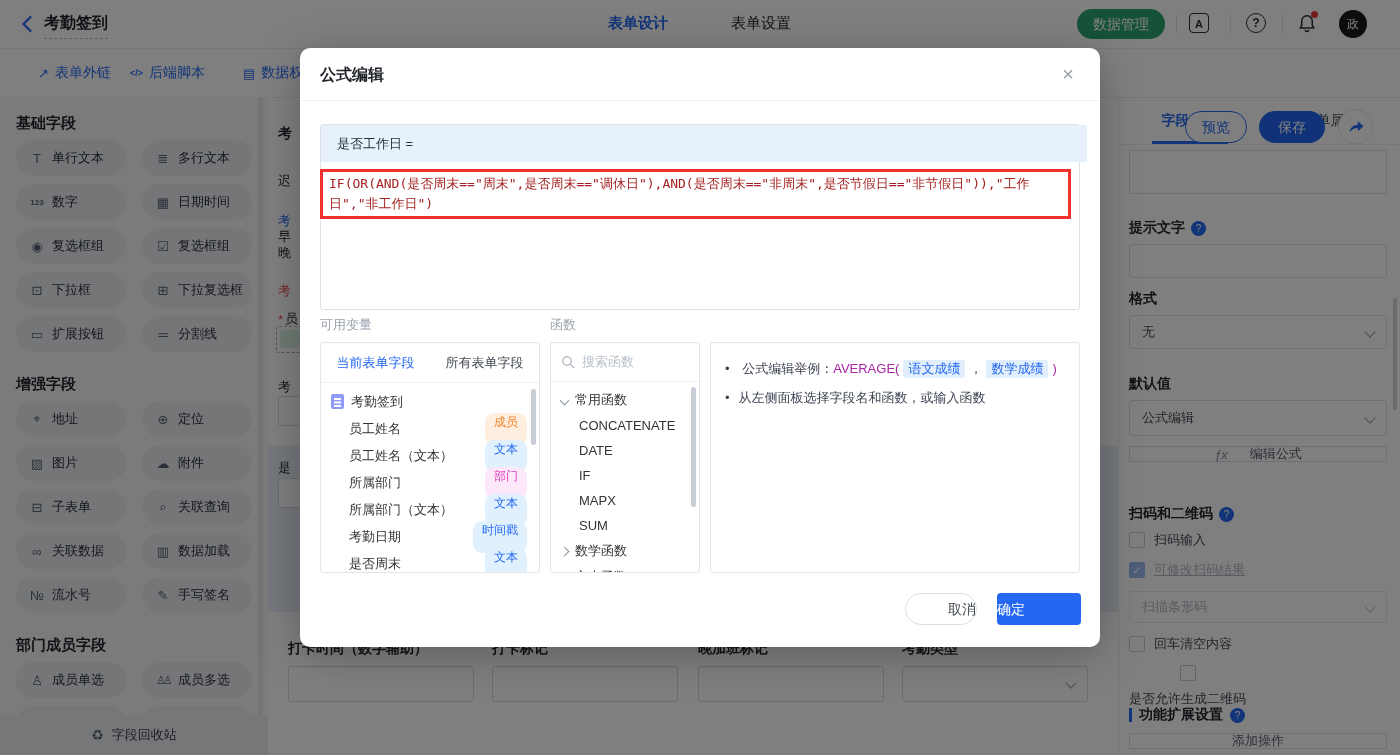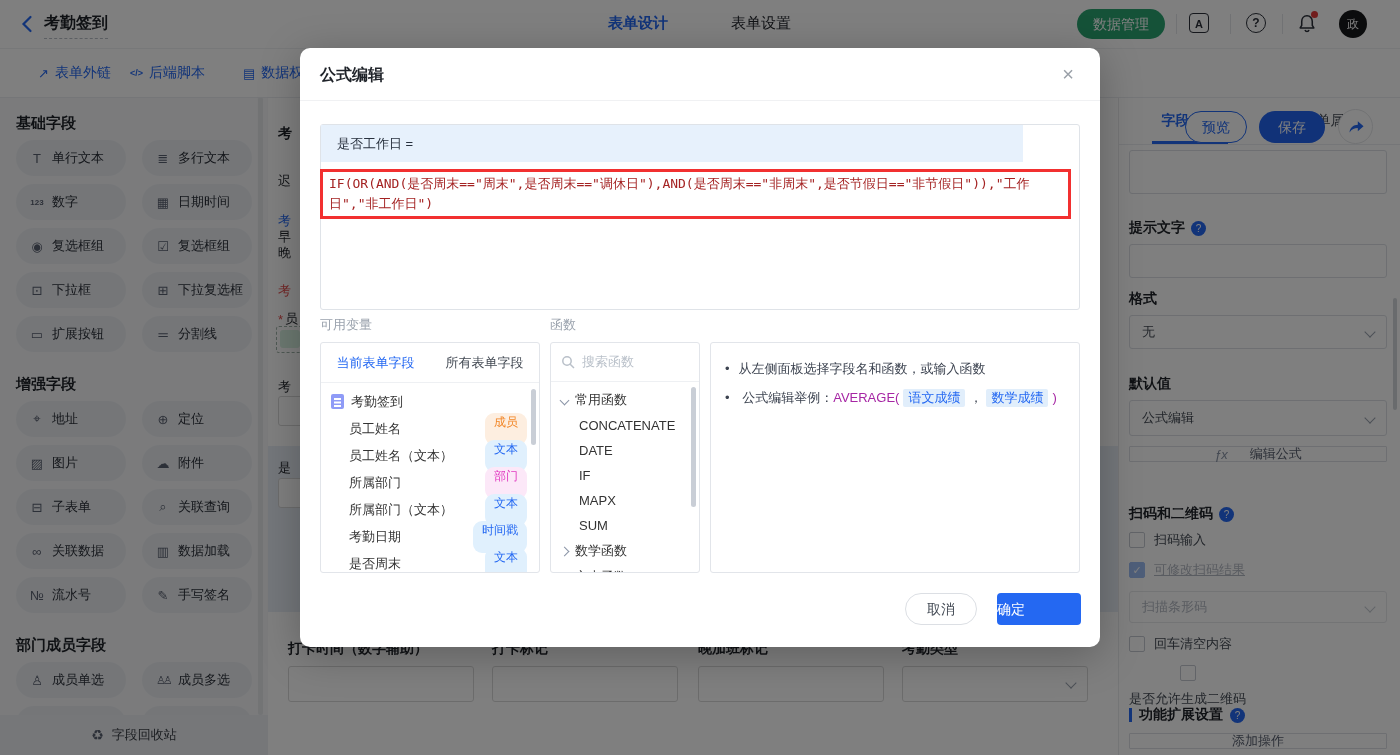--- a/index.html
+++ b/index.html
@@ -92,21 +92,21 @@
   #panel-scroll{left:1393px;top:298px;width:4px;height:112px;background:#d3d6db;border-radius:2px;z-index:2;}
   
   #overlay{left:0;top:0;width:1400px;height:755px;background:rgba(0,0,0,0.5);z-index:40;}
   #modal{left:300px;top:48px;width:800px;height:599px;background:#fff;border-radius:10px;z-index:50;
          box-shadow:0 8px 40px rgba(0,0,0,.25);}
   #modal-header{left:0;top:0;width:800px;height:53px;border-bottom:1px solid #f0f1f3;box-sizing:border-box;}
   #modal-title{left:20px;top:0;line-height:53px;font-size:16px;font-weight:700;color:#1f2329;}
   #modal-subtitle{left:97px;top:0;line-height:55px;font-size:12px;color:#9aa0a8;}
   #modal-close{right:20px;top:14px;width:24px;height:24px;font-size:20px;color:#9aa0a8;text-align:center;line-height:24px;}
   #formula-wrap{left:20px;top:76px;width:760px;height:186px;border:1px solid #dfe3e8;border-radius:3px;box-sizing:border-box;background:#fff;}
-  #target-strip{left:0;top:0;width:702px;height:37px;background:#e7f1fc;line-height:37px;padding-left:16px;
+  #target-strip{left:0;top:0;width:766px;height:37px;background:#e7f1fc;line-height:37px;padding-left:16px;
                 font-size:13px;color:#28313e;box-sizing:border-box;}
   #formula-editor{left:-1px;top:44px;width:751px;height:50px;border:3px solid #f23030;box-sizing:border-box;background:#fff;
                   padding:2px 6px;font-family:"DejaVu Sans Mono","Liberation Mono",monospace;font-size:13px;
                   line-height:20px;color:#a42222;overflow:hidden;}
   .fseg.v-code{color:#a42222;}
   .fchip{display:inline-block;background:#e1eefb;color:#2468F2;border-radius:2px;padding:0 5px;margin:0 4px;
          font-family:"Liberation Sans",sans-serif;font-size:13px;line-height:18px;}
   .panel-label{top:268px;font-size:13px;color:#9aa2ad;}
   .mpanel{top:294px;height:231px;border:1px solid #e2e5ea;border-radius:3px;box-sizing:border-box;overflow:hidden;background:#fff;}
   #vars-panel{left:20px;width:220px;}
@@ -128,21 +128,21 @@
   #funcs-panel{left:250px;width:150px;}
   #func-search{height:38px;display:flex;align-items:center;gap:7px;padding-left:10px;border-bottom:1px solid #eef0f3;}
   #func-search span{font-size:13px;color:#b9c0c9;}
   .frow{height:26px;display:flex;align-items:center;gap:7px;padding-left:10px;font-size:13px;color:#333;}
   .frow .chev{border-color:#8a94a6;width:6px;height:6px;}
   .fitem{height:25px;line-height:25px;padding-left:28px;font-size:13px;color:#333;}
   #tips-panel{left:410px;width:370px;padding:16px 14px;box-sizing:border-box;}
   .tip-line{font-size:13px;color:#3c4350;line-height:20px;margin-bottom:9px;}
   .tip-line:before{content:"•";margin-right:9px;color:#3c4350;}
   .fn-purple{color:#a626a4;}
-  #cancel-btn{left:605px;top:545px;width:72px;height:32px;line-height:30px;text-align:center;border:1px solid #dcdfe4;
+  #cancel-btn{left:605px;top:545px;width:72px;height:32px;line-height:30px;text-align:right;border:1px solid #dcdfe4;
               border-radius:16px;font-size:14px;color:#434a54;box-sizing:border-box;background:#fff;}
   #ok-btn{left:697px;top:545px;width:84px;height:32px;line-height:32px;text-align:left;background:#2468F2;
           border-radius:4px;font-size:14px;color:#fff;}
 </style>
 </head>
 <body>
 
 <div id="app" data-name="app-root">
 
   <div id="topbar" class="abs" data-name="top-bar">
@@ -545,23 +545,23 @@
         <span>数学函数</span>
       </div>
       <div class="frow" data-name="function-group-text">
         <i class="chev right" data-name="chevron-right-icon"></i>
         <span>文本函数</span>
       </div>
       <span class="vscroll" style="top:44px;height:120px" data-name="functions-scrollbar"></span>
     </div>
 
     <div id="tips-panel" class="abs mpanel" data-name="formula-tips-panel">
-      <div class="tip-line" data-name="tip-line-1">从左侧面板选择字段名和函数，或输入函数</div>
       <div class="tip-line" data-name="tip-line-2">
         <span>公式编辑举例：</span><span class="fn-purple" data-name="example-function-open">AVERAGE(</span><span class="fchip" data-name="example-field-chip">语文成绩</span><span>，</span><span class="fchip" data-name="example-field-chip">数学成绩</span><span class="fn-purple" data-name="example-function-close">)</span>
       </div>
+      <div class="tip-line" data-name="tip-line-1">从左侧面板选择字段名和函数，或输入函数</div>
     </div>
 
     <span id="cancel-btn" class="abs" data-name="cancel-button">取消</span>
     <span id="ok-btn" class="abs" data-name="confirm-button">确定</span>
   </div>
 
 </div>
 
 </body></html>

